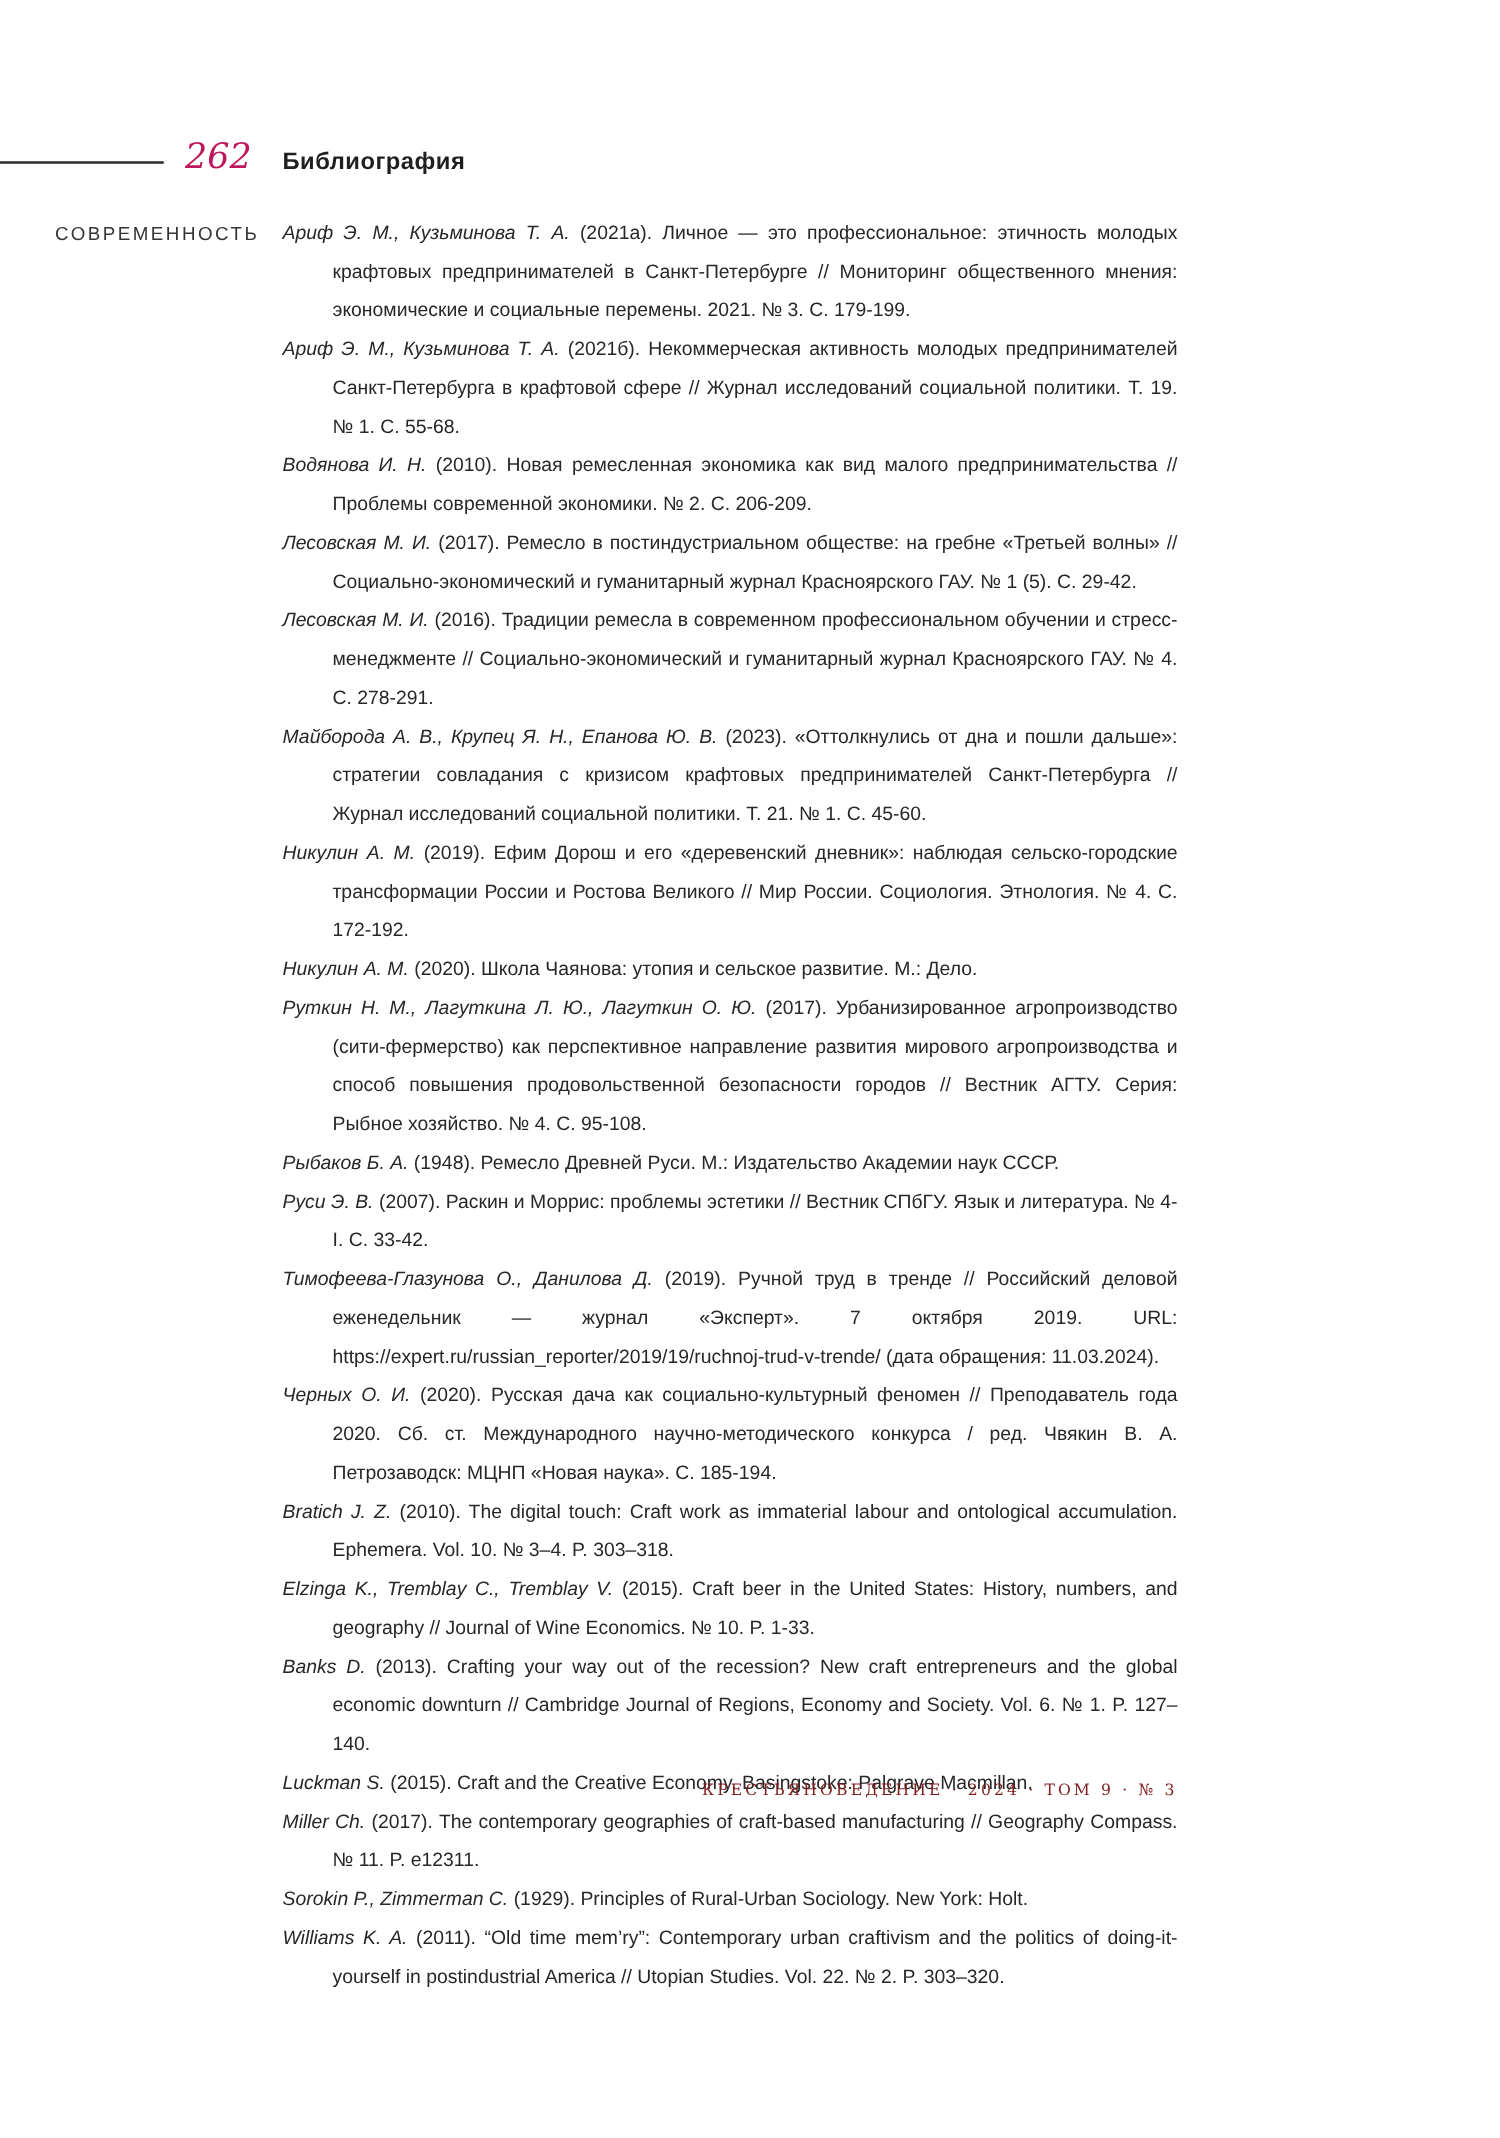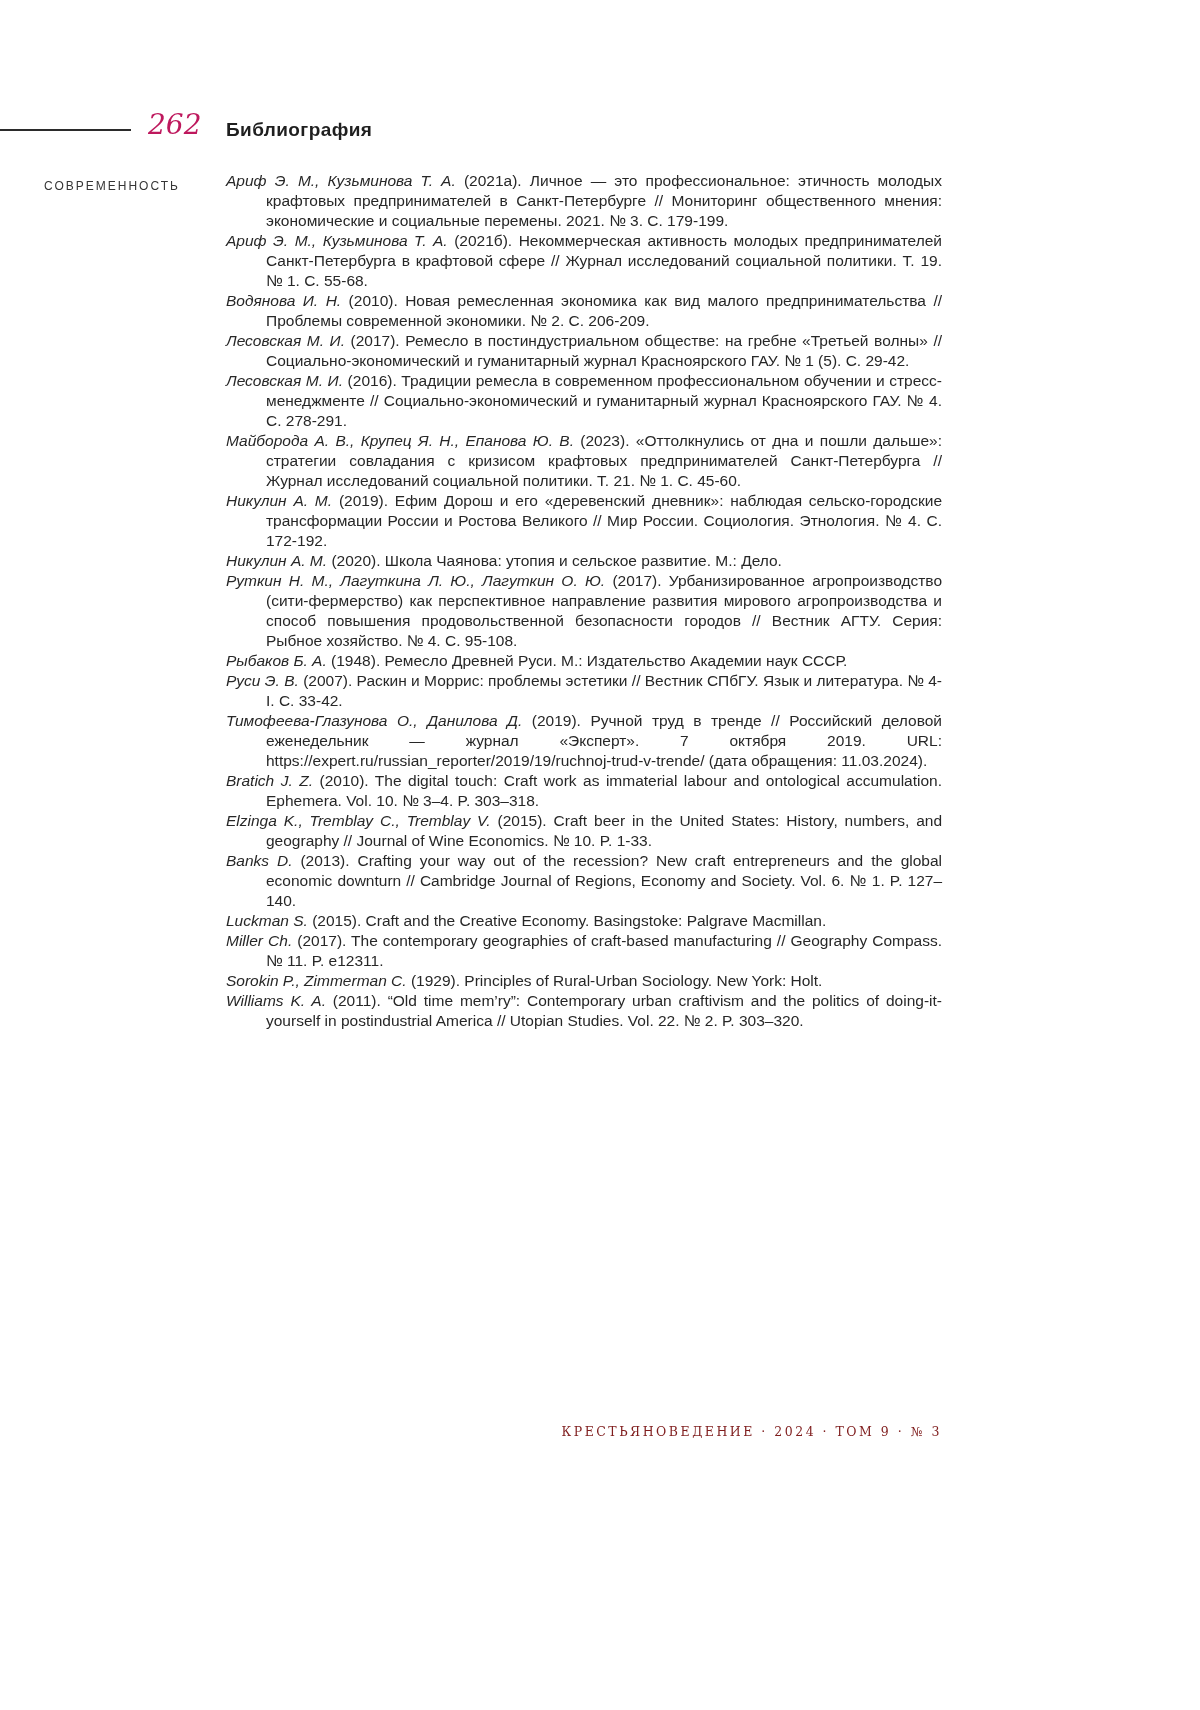--- a/index.html
+++ b/index.html
@@ -40,34 +40,34 @@
     margin: 0;
     font-size: 19px;
     font-weight: bold;
     letter-spacing: 0.4px;
     color: #1f1f1f;
   }
   .margin-label {
     position: absolute;
     top: 179px;
     left: 44px;
-    font-size: 12px;
+    font-size: 15px;
     letter-spacing: 2px;
     color: #353535;
   }
   .content {
     position: absolute;
     top: 171px;
     left: 226px;
     width: 716px;
   }
   .content p.ref {
     margin: 0;
     font-size: 15.5px;
-    line-height: 20px;
+    line-height: 31px;
     text-align: justify;
     padding-left: 40px;
     text-indent: -40px;
     color: #272727;
   }
   .ref-authors {
     font-style: italic;
   }
   .footer {
     position: absolute;
@@ -112,20 +112,21 @@
   <p class="ref"><span class="ref-authors">Никулин А. М.</span> <span class="ref-rest">(2020). Школа Чаянова: утопия и сельское развитие. М.: Дело.</span></p>
 
   <p class="ref"><span class="ref-authors">Руткин Н. М., Лагуткина Л. Ю., Лагуткин О. Ю.</span> <span class="ref-rest">(2017). Урбанизированное агропроизводство (сити-фермерство) как перспективное направление развития мирового агропроизводства и способ повышения продовольственной безопасности городов // Вестник АГТУ. Серия: Рыбное хозяйство. № 4. С. 95-108.</span></p>
 
   <p class="ref"><span class="ref-authors">Рыбаков Б. А.</span> <span class="ref-rest">(1948). Ремесло Древней Руси. М.: Издательство Академии наук СССР.</span></p>
 
   <p class="ref"><span class="ref-authors">Руси Э. В.</span> <span class="ref-rest">(2007). Раскин и Моррис: проблемы эстетики // Вестник СПбГУ. Язык и литература. № 4-I. С. 33-42.</span></p>
 
   <p class="ref"><span class="ref-authors">Тимофеева-Глазунова О., Данилова Д.</span> <span class="ref-rest">(2019). Ручной труд в тренде // Российский деловой еженедельник — журнал «Эксперт». 7 октября 2019. URL: https://expert.ru/russian_reporter/2019/19/ruchnoj-trud-v-trende/ (дата обращения: 11.03.2024).</span></p>
 
+  <p class="ref"><span class="ref-authors">Черных О. И.</span> <span class="ref-rest">(2020). Русская дача как социально-культурный феномен // Преподаватель года 2020. Сб. ст. Международного научно-методического конкурса / ред. Чвякин В. А. Петрозаводск: МЦНП «Новая наука». С. 185-194.</span></p>
 
 
   <p class="ref"><span class="ref-authors">Bratich J. Z.</span> <span class="ref-rest">(2010). The digital touch: Craft work as immaterial labour and ontological accumulation. Ephemera. Vol. 10. № 3–4. P. 303–318.</span></p>
 
 
   <p class="ref"><span class="ref-authors">Elzinga K., Tremblay C., Tremblay V.</span> <span class="ref-rest">(2015). Craft beer in the United States: History, numbers, and geography // Journal of Wine Economics. № 10. P. 1-33.</span></p>
 
   <p class="ref"><span class="ref-authors">Banks D.</span> <span class="ref-rest">(2013). Crafting your way out of the recession? New craft entrepreneurs and the global economic downturn // Cambridge Journal of Regions, Economy and Society. Vol. 6. № 1. P. 127–140.</span></p>
 
   <p class="ref"><span class="ref-authors">Luckman S.</span> <span class="ref-rest">(2015). Craft and the Creative Economy. Basingstoke: Palgrave Macmillan.</span></p>

